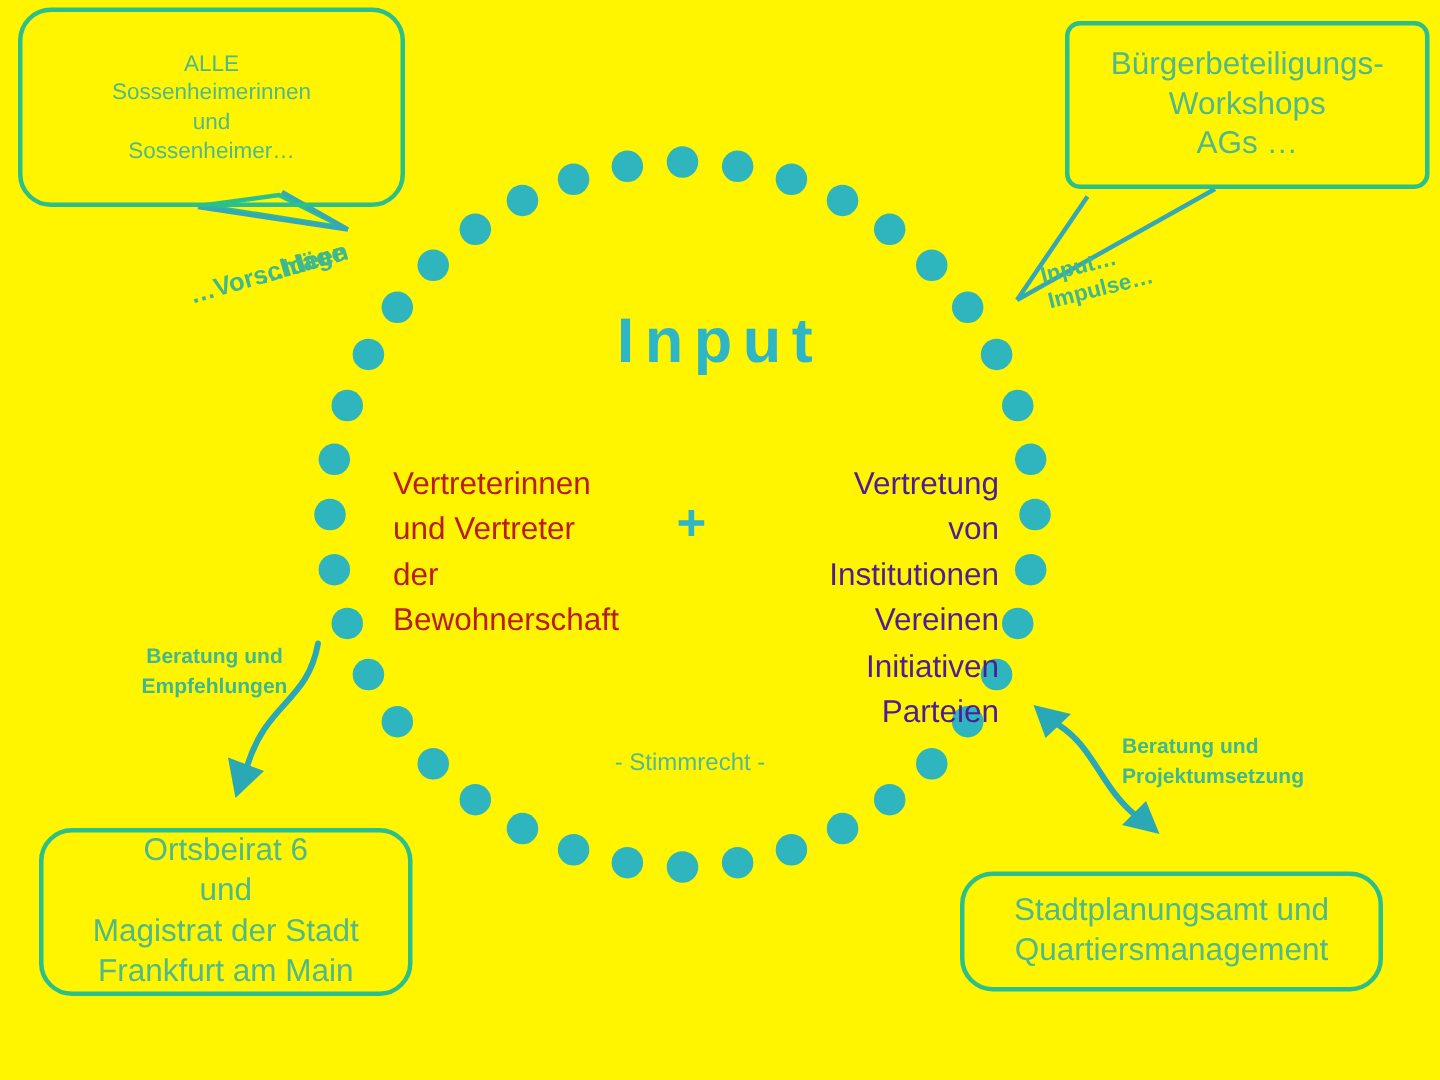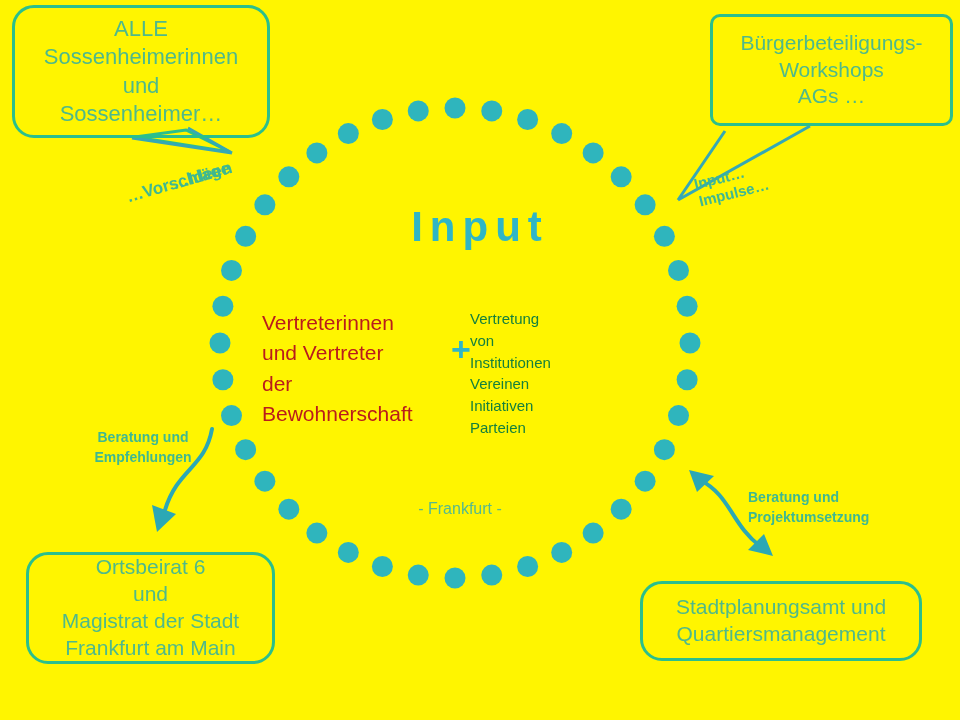--- a/index.html
+++ b/index.html
@@ -39,21 +39,21 @@
     align-items: center;
     justify-content: center;
     text-align: center;
     color: #4FB98A;
     line-height: 1.28;
   }
   .bubble .txt { display: block; width: 100%; }
 
   #bubble-citizens {
     left: 12px; top: 5px; width: 258px; height: 133px;
-    font-size: 22px;
+    font-size: 15px;
   }
   #bubble-workshops {
     left: 710px; top: 14px; width: 243px; height: 112px;
     font-size: 21px;
     border-radius: 10px;
   }
   #box-ortsbeirat {
     left: 26px; top: 552px; width: 249px; height: 112px;
     font-size: 21px;
   }
@@ -76,24 +76,24 @@
     position: absolute;
     left: 262px; top: 308px; width: 186px;
     text-align: left;
     font-size: 21px;
     line-height: 1.45;
     color: #b91c1c;
   }
   #col-right {
     position: absolute;
     left: 470px; top: 308px; width: 196px;
-    text-align: left;
-    font-size: 15px;
-    line-height: 1.45;
-    color: #15803d;
+    text-align: right;
+    font-size: 21px;
+    line-height: 1.45;
+    color: #4c1d95;
   }
   #plus-sign {
     position: absolute;
     left: 446px; top: 330px; width: 30px;
     text-align: center;
     font-size: 34px;
     font-weight: bold;
     color: #2FB6C6;
   }
   #stimmrecht {
@@ -230,21 +230,21 @@
   </div>
 
   <div class="bubble" id="box-stadtplanung">
     <span class="txt">Stadtplanungsamt und<br>Quartiersmanagement</span>
   </div>
 
   <div id="center-title">Input</div>
   <div id="col-left">Vertreterinnen<br>und Vertreter<br>der<br>Bewohnerschaft</div>
   <div id="plus-sign">+</div>
   <div id="col-right">Vertretung<br>von<br>Institutionen<br>Vereinen<br>Initiativen<br>Parteien</div>
-  <div id="stimmrecht">- Frankfurt -</div>
+  <div id="stimmrecht">- Stimmrecht -</div>
 
   <div class="annot" id="annot-ideen">…Ideen</div>
   <div class="annot" id="annot-vorschlaege">…Vorschläge</div>
   <div class="annot" id="annot-input">Input…</div>
   <div class="annot" id="annot-impulse">Impulse…</div>
   <div class="annot" id="annot-beratung-left">Beratung und<br>Empfehlungen</div>
   <div class="annot" id="annot-beratung-right">Beratung und<br>Projektumsetzung</div>
 
 </div>
 

